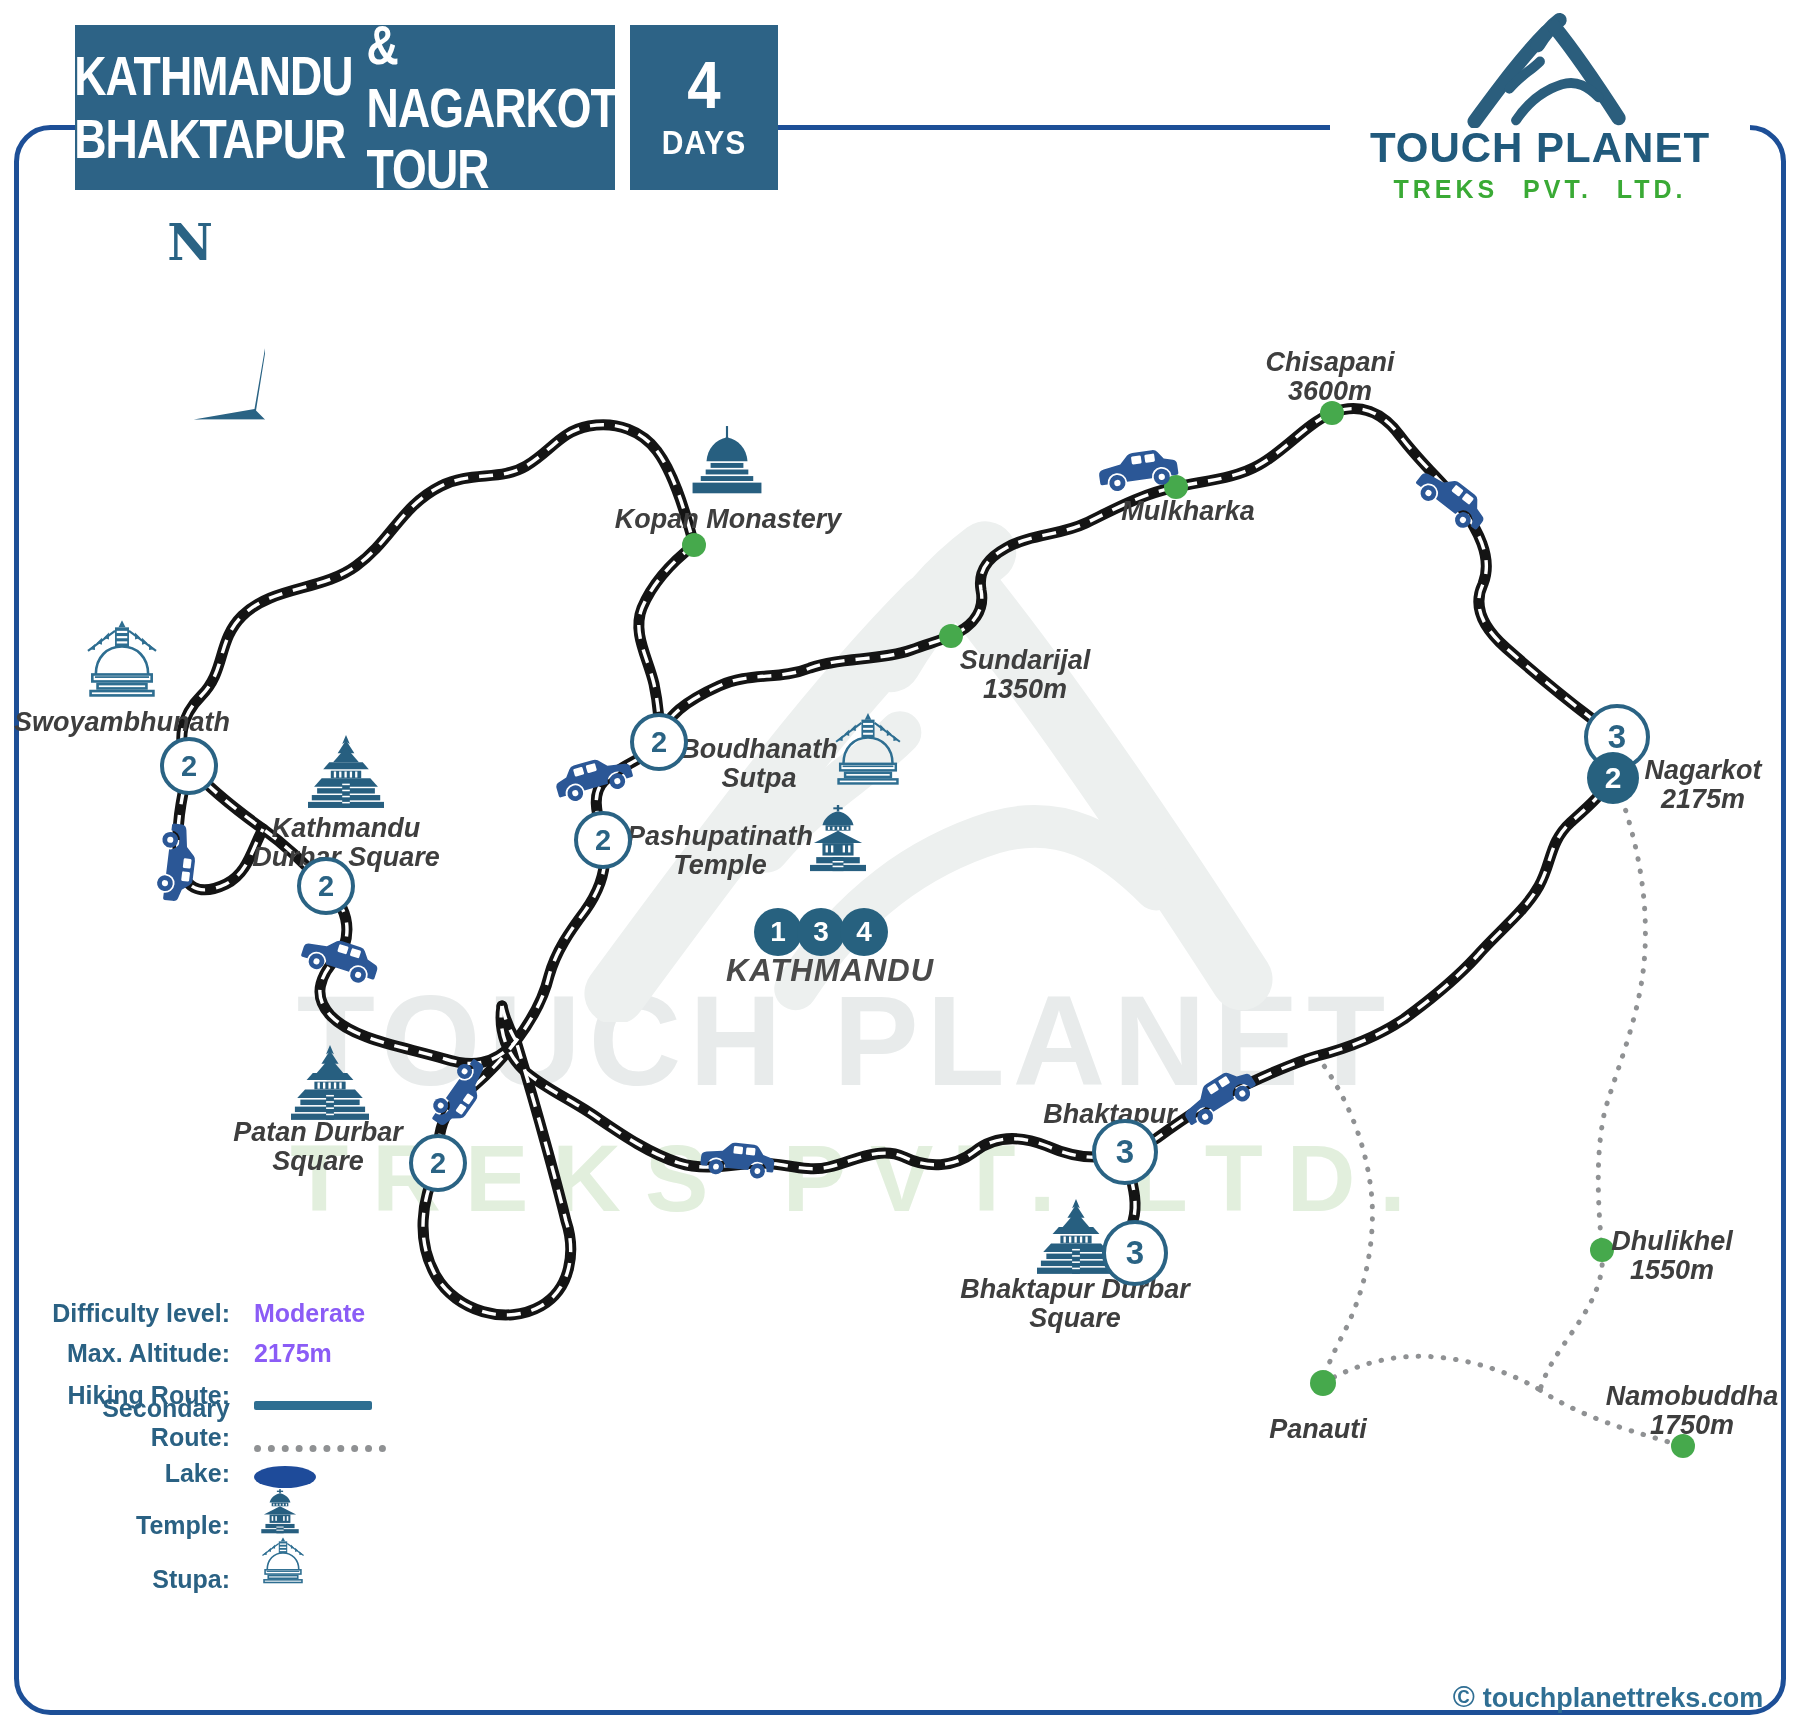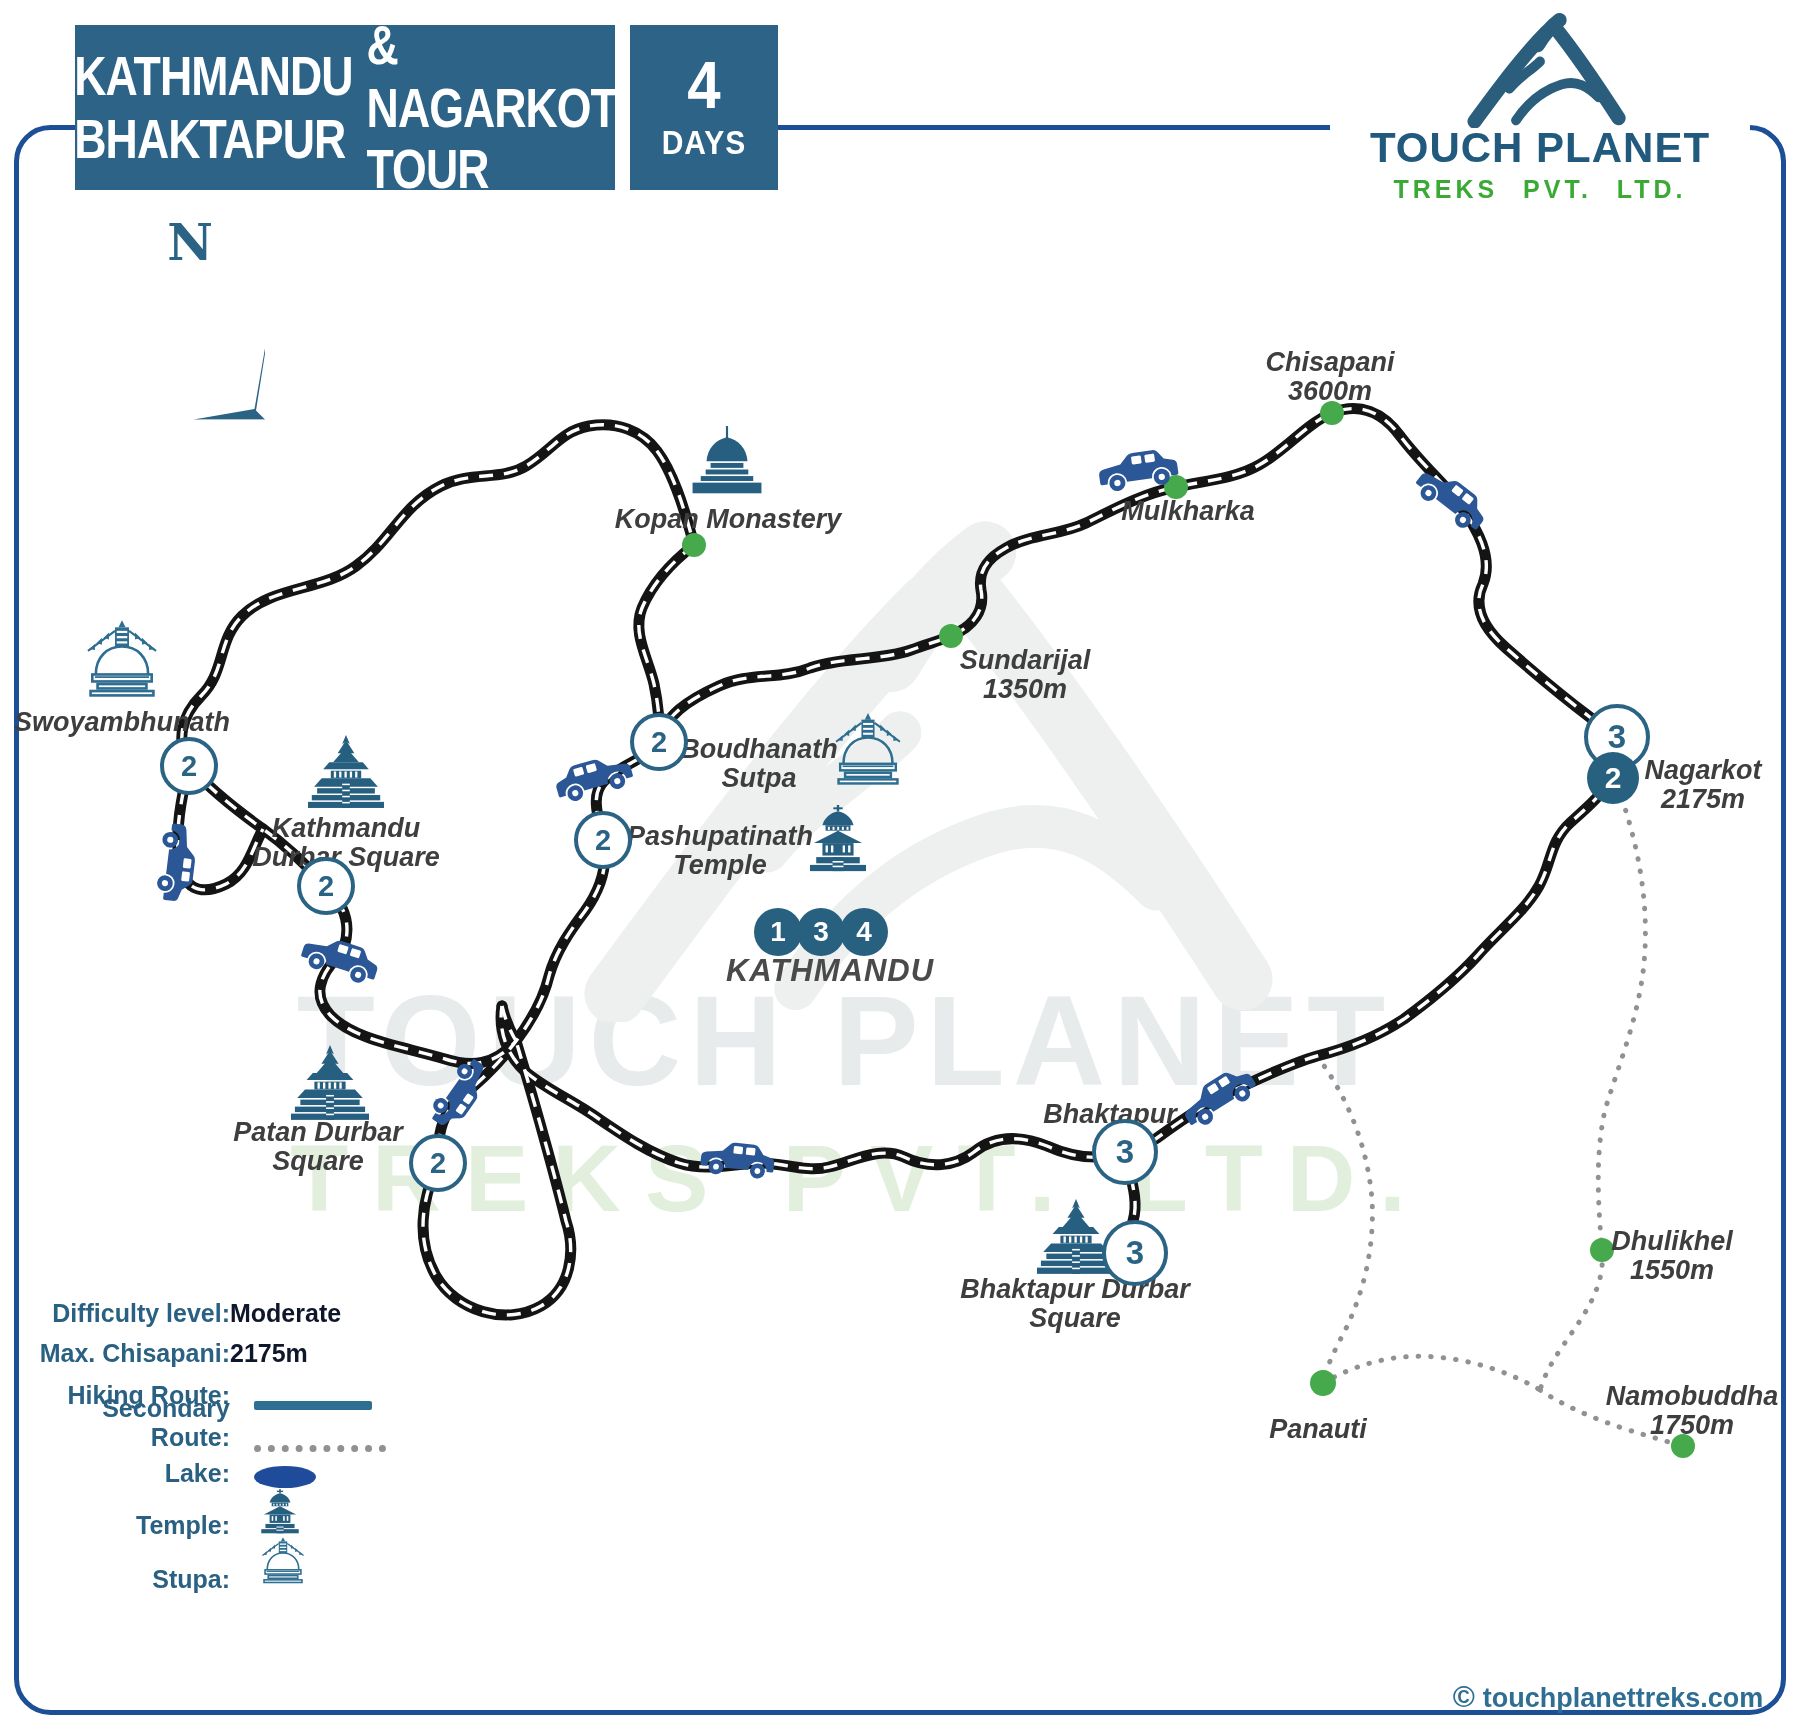--- a/index.html
+++ b/index.html
@@ -44,21 +44,21 @@
   .badge{position:absolute;z-index:4;transform:translate(-50%,-50%);border-radius:50%;
          display:flex;align-items:center;justify-content:center;font-weight:700;}
   .b-out{background:#fff;border:4px solid #2a6384;color:#2a6384;width:50px;height:50px;font-size:29px;}
   .b-out-lg{background:#fff;border:4px solid #2a6384;color:#2a6384;width:58px;height:58px;font-size:33px;}
   .b-fill{background:#27617f;color:#fff;width:48px;height:48px;font-size:28px;}
   .b-fill-lg{background:#27617f;color:#fff;width:52px;height:52px;font-size:30px;}
   
   .legend{position:absolute;left:30px;top:1290px;width:380px;height:360px;z-index:3;}
   .lrow{position:absolute;left:0;display:flex;align-items:flex-end;width:380px;}
   .lrow .ll{width:200px;text-align:right;font-size:25px;font-weight:700;color:#2a6183;}
-  .lrow .lv{font-size:25px;font-weight:700;color:#0f172a;}
+  .lrow .lv{margin-left:24px;font-size:25px;font-weight:700;color:#8b5cf6;}
   .sw-solid{margin-left:24px;width:118px;height:9px;background:#2e6e91;border-radius:2px;}
   .sw-dot{margin-left:24px;width:132px;height:0;border-top:7px dotted #8f9193;}
   .sw-lake{margin-left:24px;width:62px;height:22px;background:#1e4b9a;border-radius:50%;}
   .sw-ic{margin-left:24px;}
   
   .copyright{position:absolute;left:1608px;top:1697px;z-index:3;transform:translate(-50%,-50%);
              font-size:27px;font-weight:700;color:#2f6e93;white-space:nowrap;}
   .copyright .cs{font-size:30px;margin-right:8px;}
 </style>
 </head>
@@ -402,21 +402,21 @@
   <div class="badge b-out-lg" style="left:1135px;top:1253px">
       <span>3</span>
     </div>
 
   <div class="legend">
     <div class="lrow" style="top:8px;height:30px">
       <div class="ll">Difficulty level:</div>
       <div class="lv">Moderate</div>
     </div>
     <div class="lrow" style="top:48px;height:30px">
-      <div class="ll">Max. Chisapani:</div>
+      <div class="ll">Max. Altitude:</div>
       <div class="lv">2175m</div>
     </div>
     <div class="lrow" style="top:90px;height:30px">
       <div class="ll">Hiking Route:</div>
       <div class="sw-solid"></div>
     </div>
     <div class="lrow" style="top:132px;height:30px">
       <div class="ll">Secondary Route:</div>
       <div class="sw-dot"></div>
     </div>

